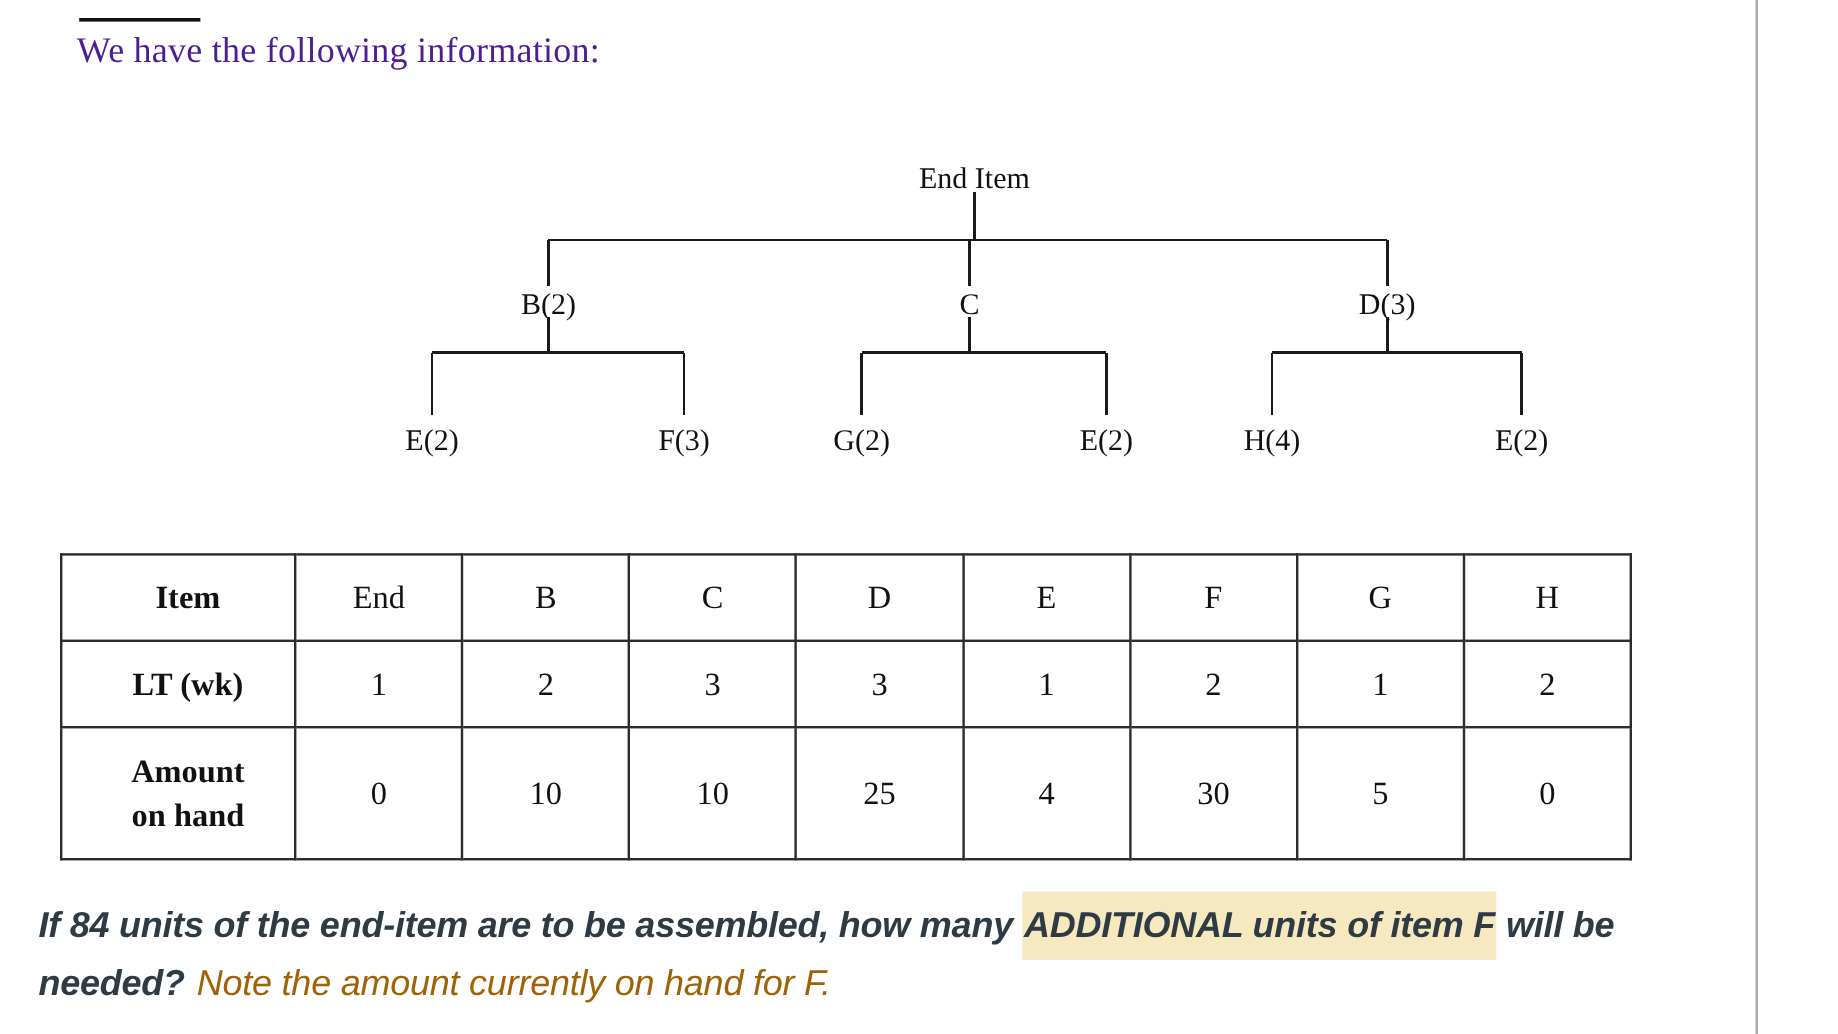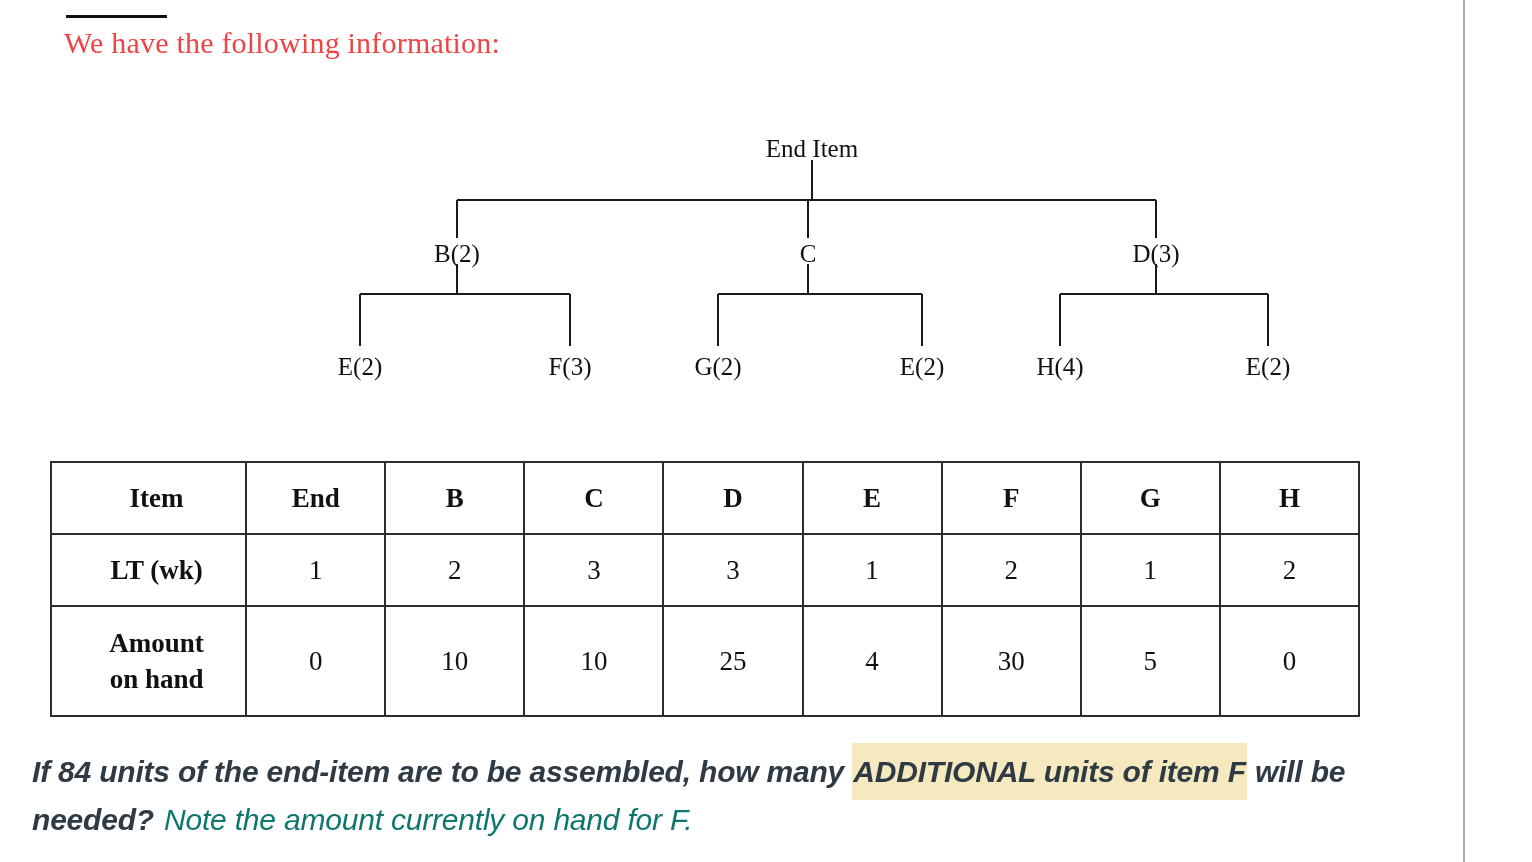--- a/index.html
+++ b/index.html
@@ -34,21 +34,21 @@
     width: 101px;
     height: 3px;
     background: #111111;
   }
   #intro-line {
     position: absolute;
     left: 64px;
     top: 26px;
     font-family: "Liberation Serif", serif;
     font-size: 30px;
-    color: #ef4444;
+    color: #4c1d95;
     white-space: nowrap;
     letter-spacing: 0.2px;
   }
 
   
   #bom-tree {
     position: absolute;
     left: 0;
     top: 120px;
     width: 1460px;
@@ -81,21 +81,21 @@
     color: #111111;
     background: #ffffff;
   }
   #bom-table col.c-first { width: 195px; }
   #bom-table col.c-rest  { width: 139px; }
 
   .row-head th, .row-head td { height: 70px; border-radius: 24px; }
   .row-lt   th, .row-lt td   { height: 70px; font-family: Liberation Serif, serif; }
   .row-amt  th, .row-amt td  { height: 108px; vertical-align: top; }
 
-  .hdr-cell   { font-weight: bold; }
+  .hdr-cell   { font-weight: normal; }
   .rowlabel   { font-weight: bold; text-align: left; padding-left: 16px !important; }
   .num-cell   { font-weight: normal; }
   .row-amt .num-cell { padding-top: 12px; }
   .row-amt .rowlabel { padding-top: 10px; line-height: 1.35; }
   .amt-line { display: block; }
 
   
   #question {
     position: absolute;
     left: 32px;
@@ -107,21 +107,21 @@
     font-style: italic;
     color: #2e3a44;
     line-height: 48px;
     letter-spacing: -0.2px;
   }
   #question .hl {
     background: #f6e9bf;
     padding: 12px 1px;
   }
   #question .note {
-    color: #0f766e;
+    color: #a16207;
     font-weight: normal;
     font-style: italic;
   }
   #question .gap { display: inline-block; width: 10px; }
 </style>
 </head>
 <body>
 
 <div id="page-divider"></div>
 

